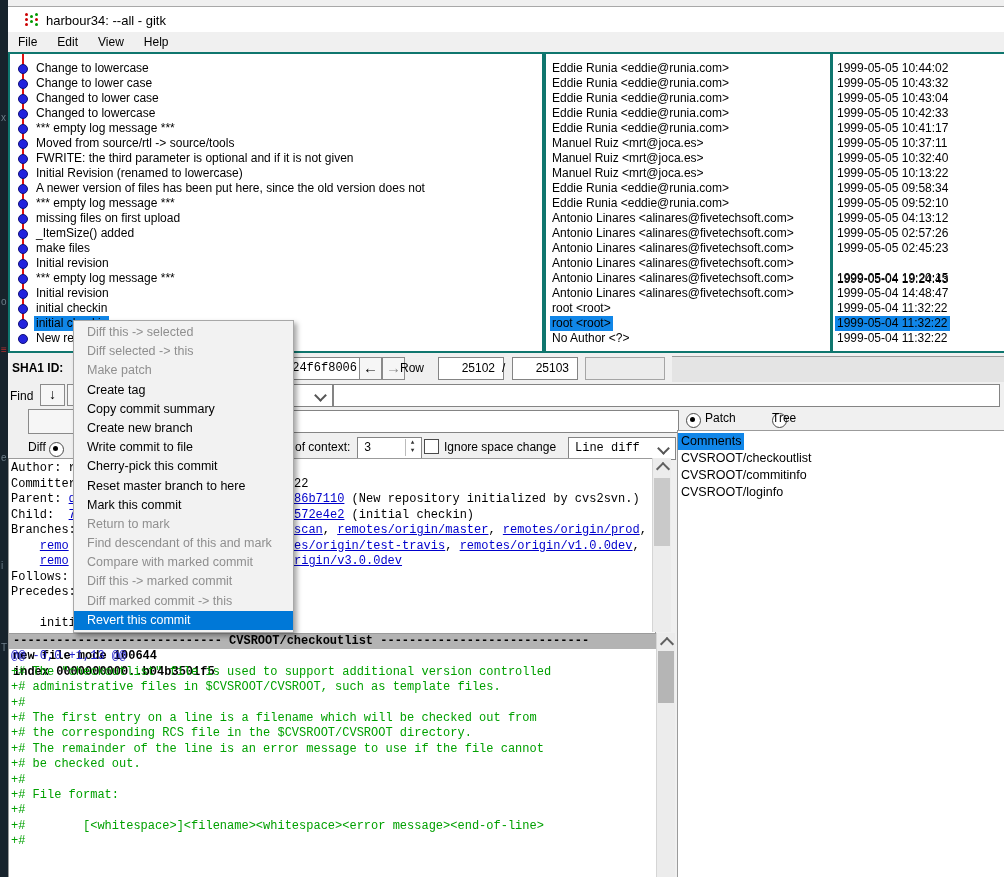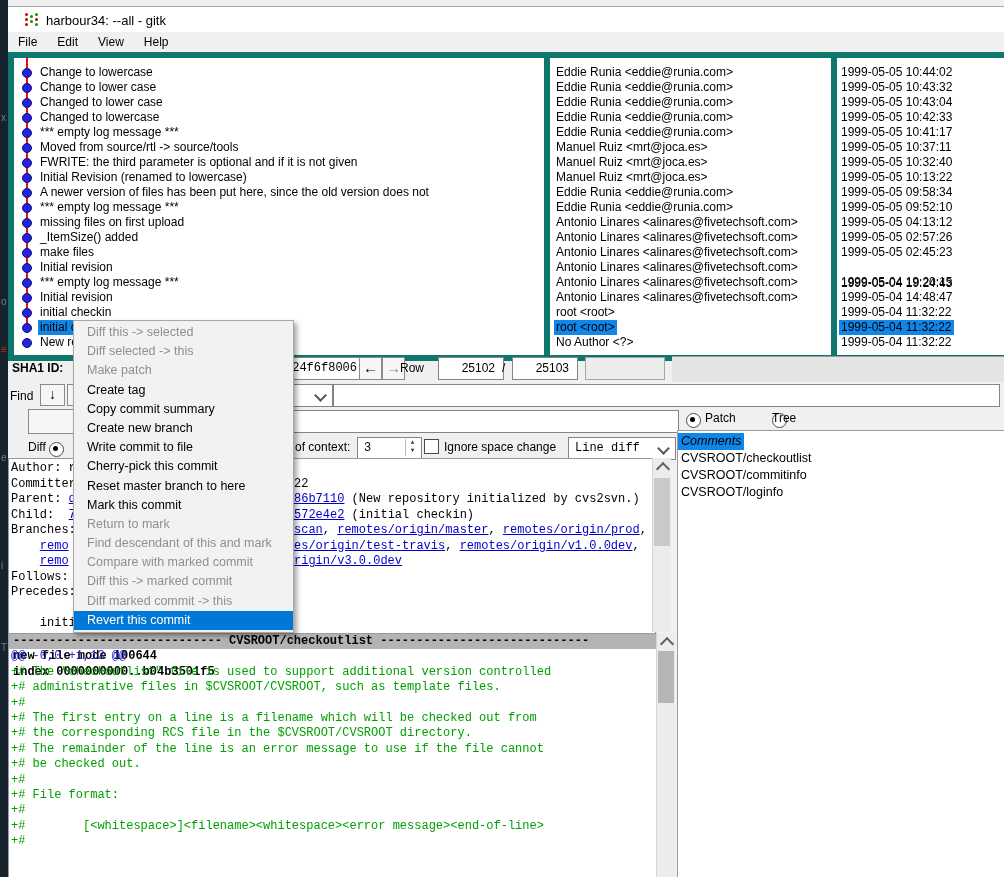--- a/index.html
+++ b/index.html
@@ -10,21 +10,21 @@
   #desktop{left:0;top:0;width:8px;height:877px;background:#17232c;color:#6d7e8a;font-size:10px;}
   #desktop span{position:absolute;left:1px}
   
   #titlebar{left:8px;top:6px;width:996px;height:26px;background:#ffffff;border-top:1px solid #a8a8a8;}
   #title{position:absolute;left:38px;top:6px;font-size:13px;}
   #appicon{position:absolute;left:17px;top:6px;width:14px;height:14px;}
   #appicon i{position:absolute;width:3px;height:3px;border-radius:50%;}
   #menubar{left:8px;top:32px;width:996px;height:20px;background:#f0f0f0;}
   .mb-item{display:inline-block;padding:2px 10px 0 10px;font-size:12px;}
   
-  .panel{background:#fff;border:6px solid #0f766e;overflow:hidden;}
+  .panel{background:#fff;border:2px solid #0f766e;overflow:hidden;}
   #subjects{left:8px;top:52px;width:532px;height:297px;}
   #authors{left:544px;top:52px;width:284px;height:297px;}
   #dates{left:831px;top:52px;width:173px;height:297px;}
   .row-text{position:absolute;height:15px;line-height:15px;font-size:12px;white-space:pre;padding:0 2px;}
   #subjects .row-text{left:24px;} #authors .row-text{left:4px;} #dates .row-text{left:2px;}
   .sel{background:var(--selection);}
   #redline{position:absolute;left:12px;top:0;width:2px;background:var(--graph_line);}
   .dot{position:absolute;left:8px;width:8px;height:8px;border-radius:50%;
        background:var(--graph_dot);border:1px solid #101078;}
   
@@ -64,21 +64,21 @@
   
   .sbar{background:#ececec;border-left:1px solid #d5d5d5;}
   #det-sb{left:652px;top:458px;width:18px;height:174px;}
   #diff-sb{left:656px;top:633px;width:18px;height:244px;}
   .sb-arrow{position:absolute;left:5px;width:8px;height:8px;}
   .up{border-left:2px solid #606060;border-top:2px solid #606060;transform:rotate(45deg);}
   .thumb{position:absolute;left:1px;width:16px;background:#c9c9c9;}
   
   #filepanel{left:677px;top:430px;width:327px;height:447px;background:#fff;border:1px solid #9b9b9b;overflow:hidden;padding-top:2px;}
   .fitem{height:17px;line-height:17px;font-size:12.5px;padding:0 3px;display:inline-block;clear:both;float:left;white-space:pre;}
-  .fitem.sel{background:var(--selection);font-style:italic;}
+  .fitem.sel{background:var(--selection);}
   
   #diffpane{left:8px;top:633px;width:648px;height:244px;background:#fff;border:1px solid #9b9b9b;border-right:none;
             font-family:"Liberation Mono","DejaVu Sans Mono",monospace;font-size:12px;overflow:hidden;}
   #diffpane div{height:15.4px;line-height:15.4px;white-space:pre;padding-left:2px;}
   #diff-hdr{background:var(--diff_header_bg);font-weight:bold;}
   #diff-hdr div{height:15.4px;}
   .hunk{color:var(--hunk);}
   .add{color:var(--added);}
   
   #ctxmenu{left:73px;top:320px;width:219px;background:#f2f2f2;border:1px solid #a8a8a8;

